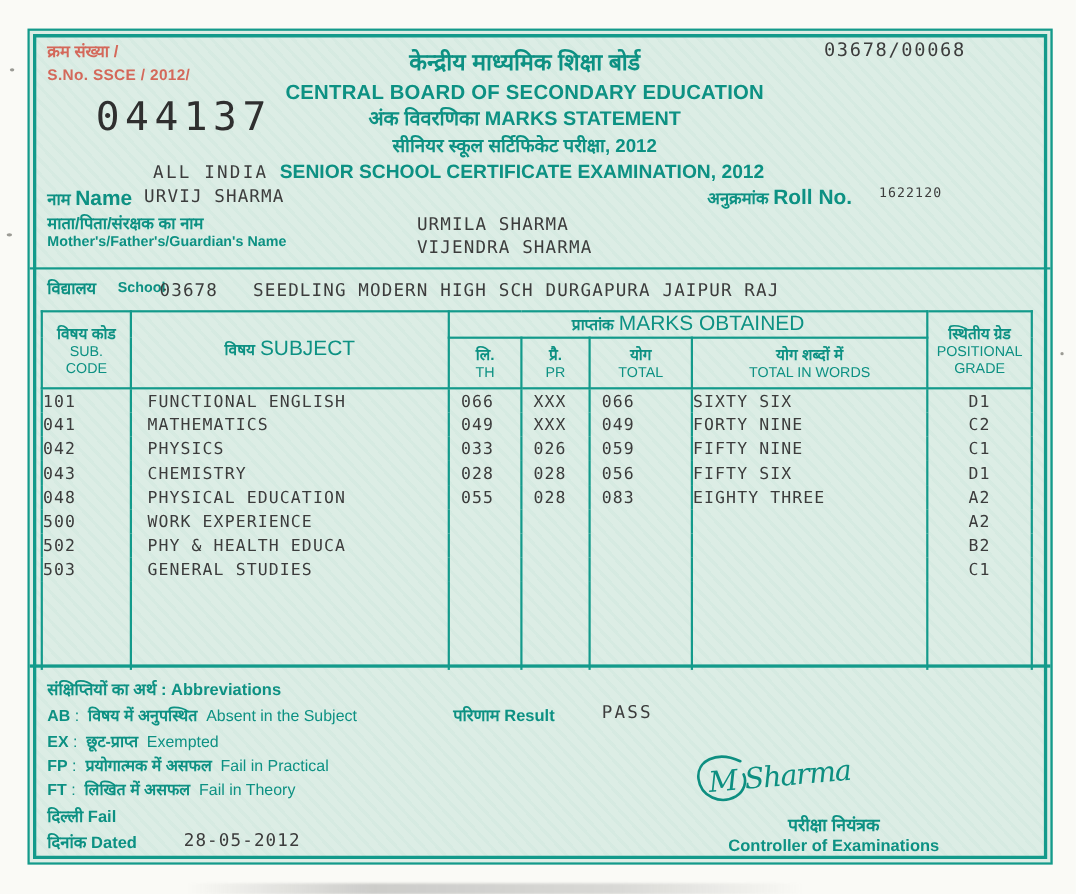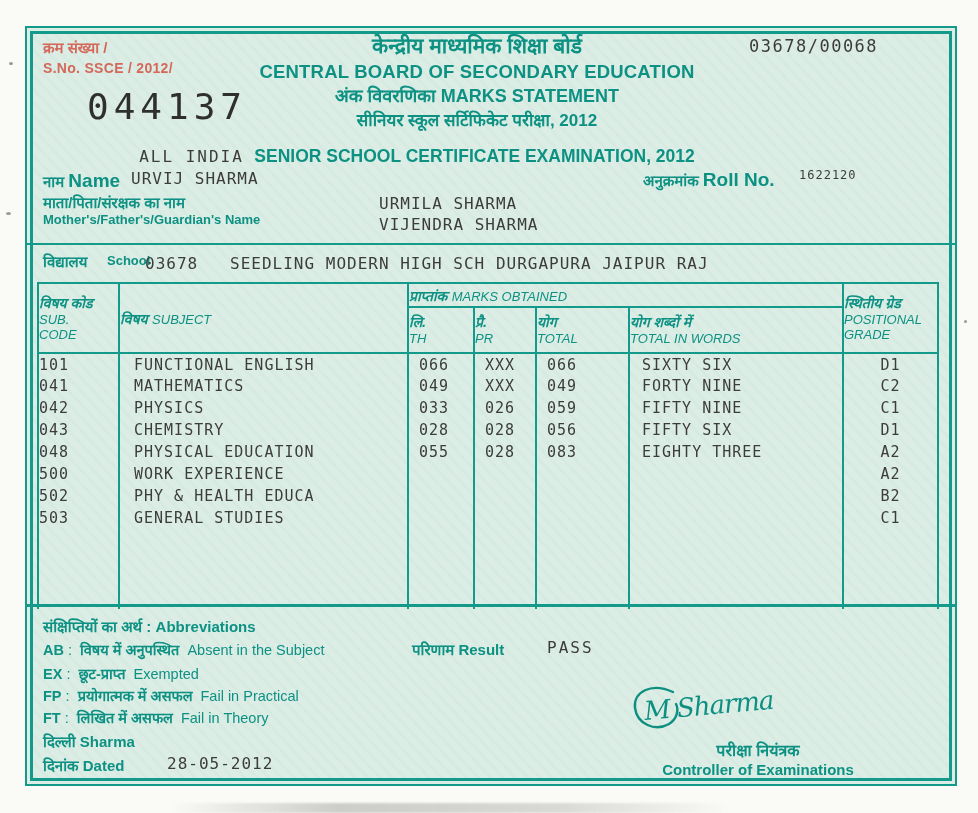--- a/index.html
+++ b/index.html
@@ -30,21 +30,21 @@
     font-family:"DejaVu Sans Mono", monospace;
     color:#3c3c3c; letter-spacing:1px;
   }
   .hi { font-weight:bold; }
   
   .serial-labels { left:16px; top:10px; line-height:20px; }
   .serial-labels .l1 { font-size:15px; }
   .serial-labels .l2 { font-size:14px; letter-spacing:.3px; }
   .serial-number { left:60px; top:58px; font-size:36px; letter-spacing:5px; color:#2f2f2f; }
   .batch-number { left:722px; top:8px; font-size:17px; letter-spacing:1.5px; }
-  .center-head { left:170px; top:5px; width:560px; text-align:center; }
+  .center-head { left:170px; top:17px; width:560px; text-align:center; }
   .center-head .l1 { font-size:21px; line-height:26px; }
   .center-head .l2 { font-size:18.5px; line-height:25px; letter-spacing:.2px; }
   .center-head .l3 { font-size:18px; line-height:25px; }
   .center-head .l4 { font-size:17px; line-height:24px; }
   .exam-line { left:40px; top:118px; width:700px; text-align:center; white-space:nowrap; }
   .exam-line .prefix { font-size:16px; letter-spacing:2px; }
   .exam-line .rest { font-size:17.5px; margin-left:6px; }
   
   .name-row { left:16px; top:142px; font-size:15px; white-space:nowrap; }
   .lbl-en { font-size:19px; }
@@ -58,33 +58,33 @@
   .sep-line { left:0; right:0; top:215px; height:2px; background:#139a8b; }
   .school-hi { left:16px; top:223px; font-size:15px; }
   .school-en { left:80px; top:225px; font-size:13px; }
   .school-value { left:118px; top:226px; font-size:16px; white-space:pre; }
   
   .marks-table-wrap { left:10px; top:254px; }
   table.marks { border-collapse:collapse; table-layout:fixed; width:902px; }
   table.marks td { border:2px solid #139a8b; vertical-align:middle; }
   tr.hrow1 td { height:24px; }
   tr.hrow2 td { height:46px; }
-  .hcell { color:#0d9183;font-style:italic; }
+  .hcell { text-align:center; color:#0d9183; }
   .hcell .h-hi { font-size:14px; font-weight:bold; line-height:17px; }
   .hcell .h-en { font-size:13px; line-height:15px; white-space:pre-line; }
   .hcell .inline-hi { font-size:14px; font-weight:bold; }
-  .hcell .inline-en { font-size:13px; }
+  .hcell .inline-en { font-size:19px; }
   tr.drow td { border-top:none; border-bottom:none; height:22px; }
   tr.drow td { font-family:"DejaVu Sans Mono", monospace; color:#3c3c3c; font-size:15px; letter-spacing:1px; white-space:pre; }
   tr.filler td { border-top:none; border-bottom:none; height:80px; }
   td.c-code { text-align:left; }
   td.c-subj { padding-left:14px; }
   td.c-th, td.c-pr { padding-left:10px; }
   td.c-total { padding-left:10px; }
-  td.c-words { padding-left:12px; }
+  td.c-words { padding-left:0; }
   td.c-grade { text-align:center; }
   .bottom-rule { left:0; right:0; top:576px; height:3px; background:#139a8b; }
   
   .abbr-title { left:16px; top:588px; font-size:15px; }
   .abbr-line { left:16px; font-size:14.5px; white-space:nowrap; }
   .abbr-line .code { font-weight:bold; }
   .abbr-line .a-hi { font-weight:bold; margin-left:4px; }
   .abbr-line .a-en { font-weight:normal; margin-left:4px; }
   .abbr-ab { top:611px; } .abbr-ex { top:635px; }
   .abbr-fp { top:657px; } .abbr-ft { top:679px; }
@@ -319,21 +319,21 @@
     </div>
 
     <div class="abs result-labels">
       <span class="tealb hi">परिणाम</span>
       <span class="tealb">Result</span>
     </div>
     <div class="abs result-value mono">PASS</div>
 
     <div class="abs place-line">
       <span class="tealb hi">दिल्ली</span>
-      <span class="tealb">Sharma</span>
+      <span class="tealb">Fail</span>
     </div>
     <div class="abs dated-line">
       <span class="tealb hi">दिनांक</span>
       <span class="tealb">Dated</span>
     </div>
     <div class="abs date-value mono">28-05-2012</div>
 
     <div class="abs signature">
       <svg width="220" height="58" viewBox="0 0 220 58">
         <path d="M46,12 C24,2 6,12 8,28 C10,44 28,52 42,44 C50,39 52,30 49,24" fill="none" stroke="#0d8f81" stroke-width="2.4" stroke-linecap="round"></path>

